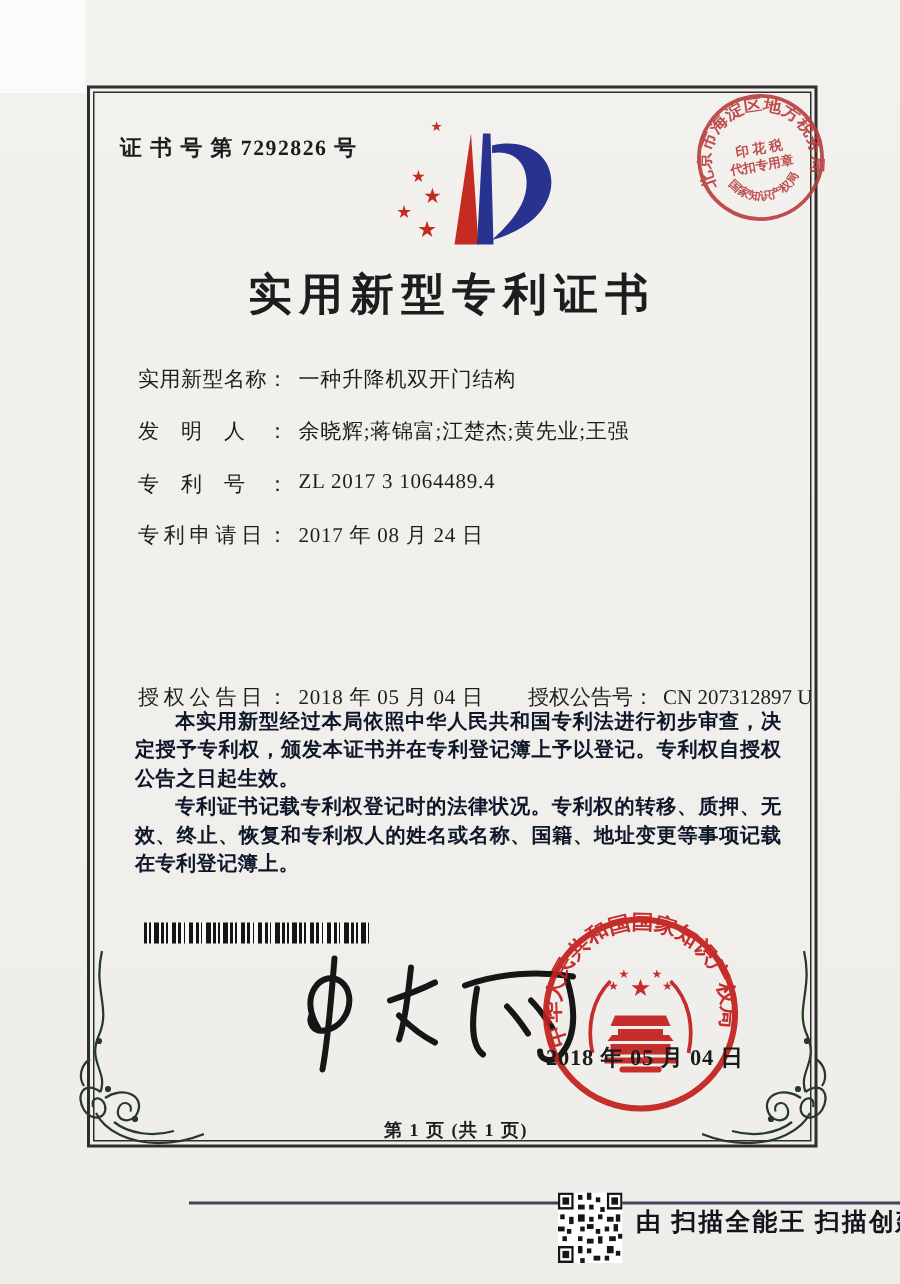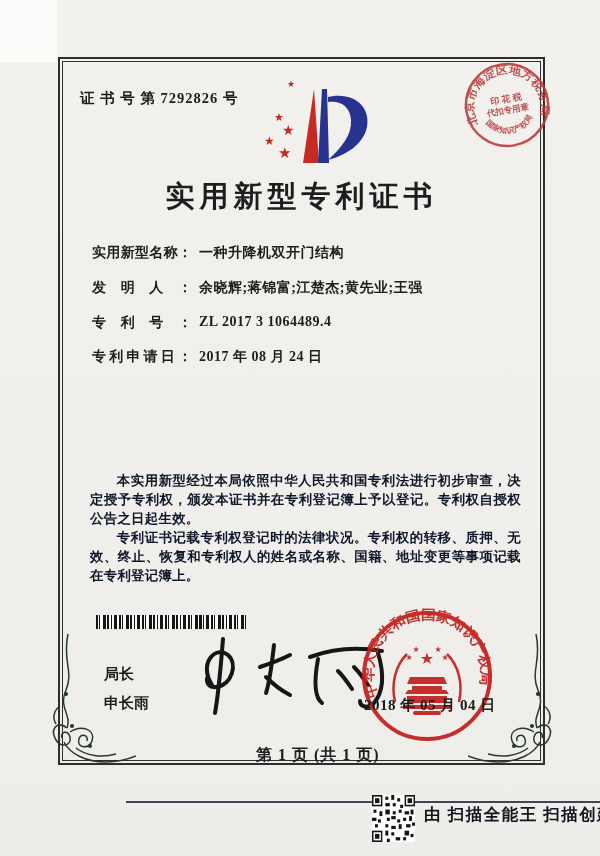--- a/index.html
+++ b/index.html
@@ -8,35 +8,35 @@
     background:linear-gradient(180deg,#f3f1ee 0%,#f1efec 60%,#efede9 100%);
     font-family:"Liberation Serif","DejaVu Serif",serif;color:#1d1d1d;
   }
   .scan-patch{position:absolute;left:0;top:0;width:57px;height:62px;background:#fbfbfa;}
   
   .frame{position:absolute;left:58px;top:57px;width:483px;height:704px;border:2px solid #2e2e2e;}
   .frame-inner{position:absolute;inset:2px;border:1px solid #2e2e2e;pointer-events:none;}
   .cert-no{position:absolute;left:20px;top:30px;font-size:14.5px;font-weight:bold;letter-spacing:1px;}
   .logo{position:absolute;left:198px;top:16px;}
   .title{position:absolute;left:0;right:0;top:118px;text-align:center;font-size:29px;font-weight:bold;letter-spacing:5px;white-space:nowrap;}
-  .fr{position:absolute;left:32px;font-size:14px;font-weight:bold;white-space:nowrap;}
+  .fr{position:absolute;left:32px;font-size:14px;font-weight:normal;white-space:nowrap;}
   .flabel{display:inline-block;width:100px;text-align:justify;text-align-last:justify;vertical-align:top;}
   .fvalue{display:inline-block;margin-left:7px;vertical-align:top;letter-spacing:0.5px;}
   .fr1{top:185px}.fr2{top:220px}.fr3{top:255px}.fr4{top:289px}.fr5{top:323px}.fr6{top:357px}.fr7{top:397px}
   .fr6{white-space:normal;}
   .fr6 .fvalue{width:374px;line-height:20px;}
   .grant2{position:absolute;left:260px;top:0;white-space:nowrap;}
   .grant2 .glabel{margin-right:6px;}
   .paras{position:absolute;left:30px;right:22px;top:412px;}
   .paras p{margin:0;text-indent:2em;font-size:13.4px;font-weight:bold;line-height:19px;text-align:justify;letter-spacing:0.3px;color:#0f172a;}
   .barcode{position:absolute;left:36px;top:556px;width:150px;height:14px;
     background:repeating-linear-gradient(90deg,#151515 0 2px,#f8f8f8 2px 3.5px,#151515 3.5px 4.5px,#f8f8f8 4.5px 7px,#151515 7px 10px,#f8f8f8 10px 11.5px);}
   .director{position:absolute;left:44px;top:601px;font-size:15px;font-weight:bold;line-height:29px;}
   .signature{position:absolute;left:122px;top:574px;}
-  .page-foot{position:absolute;left:196px;top:686px;font-size:16px;font-weight:bold;letter-spacing:1px;}
+  .page-foot{position:absolute;left:196px;top:686px;font-size:12px;font-weight:bold;letter-spacing:1px;}
   .tax-seal{position:absolute;left:461px;top:59px;transform:rotate(-10deg);}
   .authority-seal{position:absolute;left:357px;top:606px;z-index:2;}
   .seal-date{position:absolute;left:364px;top:696px;font-size:15px;font-weight:bold;letter-spacing:0.5px;color:#1b1b1b;z-index:4;}
   .orn{position:absolute;}
   .orn-left{left:46px;top:634px;}
   .orn-right{left:468px;top:634px;transform:scaleX(-1);}
   .sep-line{position:absolute;left:126px;top:801px;width:474px;height:2px;background:#43435a;}
   .qr{position:absolute;left:372px;top:795px;}
   .credit{position:absolute;left:424px;top:804px;font-size:16.5px;font-weight:bold;letter-spacing:1.5px;color:#14141c;white-space:nowrap;}
   svg text{font-family:"Liberation Serif","DejaVu Serif",serif;}
@@ -69,32 +69,34 @@
   </div>
   <div class="fr fr2">
     <span class="flabel">发明人：</span><span class="fvalue">余晓辉;蒋锦富;江楚杰;黄先业;王强</span>
   </div>
   <div class="fr fr3">
     <span class="flabel">专利号：</span><span class="fvalue">ZL 2017 3 1064489.4</span>
   </div>
   <div class="fr fr4">
     <span class="flabel">专利申请日：</span><span class="fvalue">2017 年 08 月 24 日</span>
   </div>
+  <div class="fr fr7">
+    <span class="flabel">授权公告日：</span><span class="fvalue">2018 年 05 月 04 日</span>
+    <span class="grant2">
+      <span class="glabel">授权公告号：</span><span>CN 207312897 U</span>
+    </span>
+  </div>
 
   <div class="paras">
     <p>本实用新型经过本局依照中华人民共和国专利法进行初步审查，决定授予专利权，颁发本证书并在专利登记簿上予以登记。专利权自授权公告之日起生效。</p>
     <p>专利证书记载专利权登记时的法律状况。专利权的转移、质押、无效、终止、恢复和专利权人的姓名或名称、国籍、地址变更等事项记载在专利登记簿上。</p>
   </div>
 
   <div class="barcode"></div>
 
-  <div class="director">
-    <div>局长</div>
-    <div>申长雨</div>
-  </div>
 
   <svg class="signature" width="215" height="88" viewBox="0 0 215 88" fill="none" stroke="#161616" stroke-width="4" stroke-linecap="round" stroke-linejoin="round">
     <path d="M30,52 C16,30 34,12 46,22 C56,31 50,52 34,54 C27,55 23,49 26,43"></path>
     <path d="M41,6 C39,30 37,58 33,80"></path>
     <path d="M92,12 C90,30 88,48 84,60"></path>
     <path d="M78,34 C90,30 100,26 108,22"></path>
     <path d="M84,44 C92,52 100,58 108,62"></path>
     <path d="M128,24 C150,16 176,14 200,18"></path>
     <path d="M136,26 C132,48 132,64 140,70"></path>
     <path d="M196,20 C202,40 202,58 192,70 C186,76 178,74 178,68"></path>

